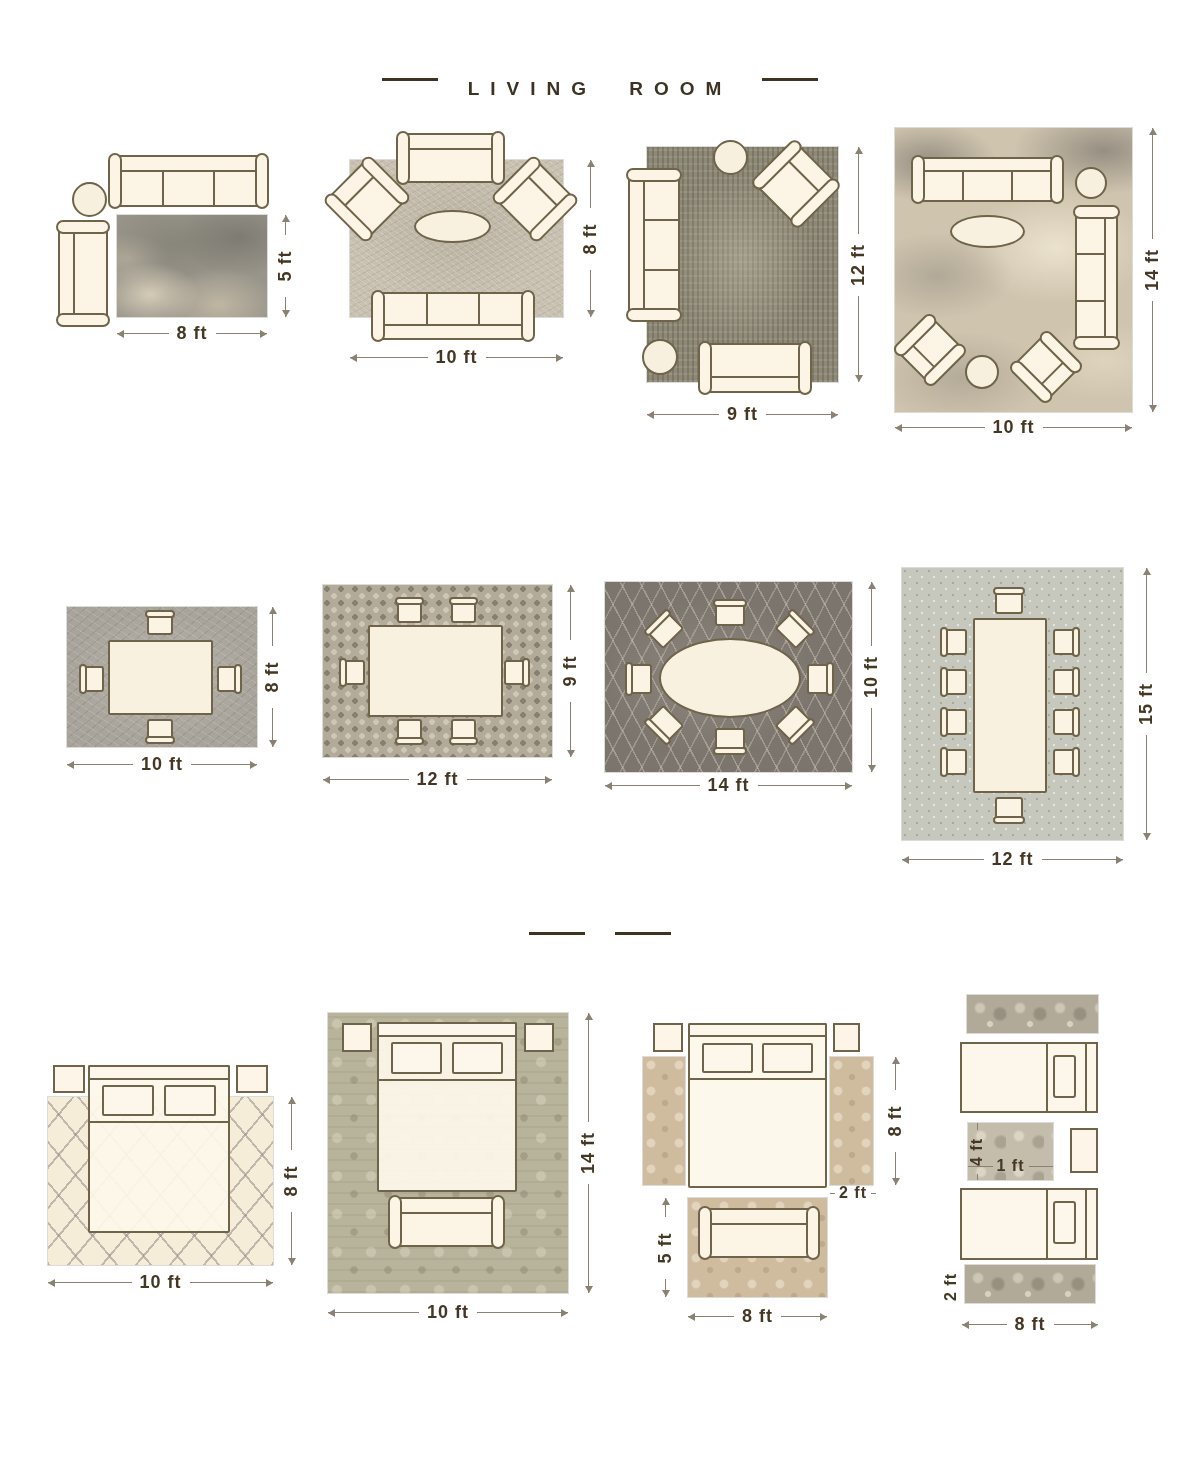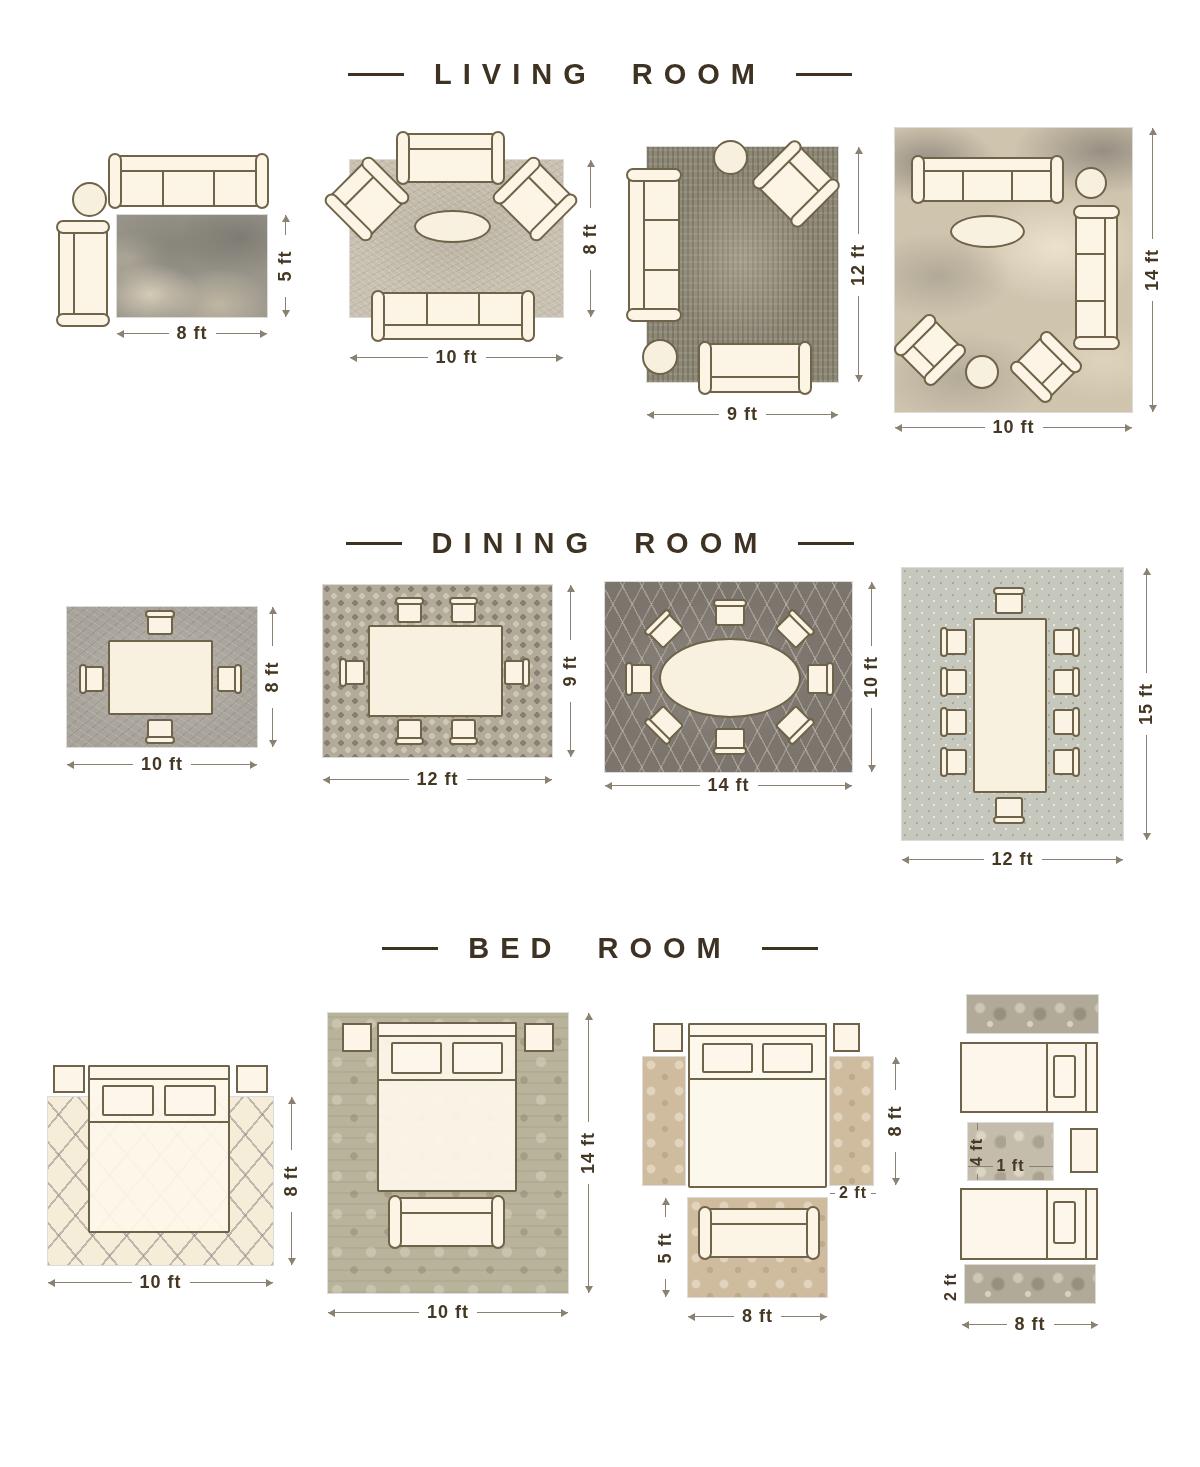--- a/index.html
+++ b/index.html
@@ -3,21 +3,21 @@
 <meta charset="utf-8">
 <title>Rug Placement Guide</title>
 <style>
   * { box-sizing:border-box; margin:0; padding:0; }
   html,body { background:#ffffff; font-family:"Liberation Sans", sans-serif; }
   .canvas { position:relative; width:1200px; height:1467px; background:#ffffff; margin:0 auto; overflow:hidden; }
   i { font-style:normal; display:block; }
 
   
   .room-title { position:absolute; left:0; width:100%; display:flex; align-items:center; justify-content:center; gap:30px; z-index:4; }
-  .ttl { font-size:29px; font-weight:700; letter-spacing:11px; word-spacing:16px; color:#3e3223; white-space:nowrap; }
+  .ttl { font-size:19px; font-weight:700; letter-spacing:11px; word-spacing:16px; color:#3e3223; white-space:nowrap;margin-top:20px; }
   .dash { width:56px; height:3px; background:#3e3223; }
 
   .layout { position:absolute; }
   .rug { position:absolute; z-index:1; box-shadow:0 0 0 1px rgba(120,112,98,.25); }
 
   
   .tex-lr1{background-color:#99958b;background-image:radial-gradient(ellipse 70px 45px at 22% 78%,rgba(216,206,184,.95),rgba(216,206,184,0) 70%),radial-gradient(ellipse 80px 50px at 68% 88%,rgba(198,188,166,.85),rgba(198,188,166,0) 72%),radial-gradient(ellipse 85px 55px at 82% 22%,rgba(108,106,98,.6),rgba(108,106,98,0) 72%),radial-gradient(ellipse 95px 60px at 38% 28%,rgba(122,120,110,.55),rgba(122,120,110,0) 75%),radial-gradient(ellipse 55px 35px at 8% 42%,rgba(192,184,164,.7),rgba(192,184,164,0) 70%);}
   .tex-lr2{background-color:#c8c1b1;background-image:repeating-linear-gradient(38deg,rgba(255,255,255,.17) 0 1px,rgba(255,255,255,0) 1px 5px),repeating-linear-gradient(-28deg,rgba(118,112,98,.15) 0 1px,rgba(118,112,98,0) 1px 6px),radial-gradient(ellipse 130px 90px at 50% 45%,rgba(173,165,147,.5),rgba(173,165,147,0) 78%);}
   .tex-lr3{background-color:#8e8977;background-image:radial-gradient(ellipse 100px 120px at 50% 48%,rgba(206,199,179,.38),rgba(206,199,179,0) 72%),repeating-linear-gradient(90deg,rgba(56,52,42,.22) 0 2px,rgba(56,52,42,0) 2px 5px),repeating-linear-gradient(0deg,rgba(232,224,202,.12) 0 2px,rgba(232,224,202,0) 2px 7px);}
   .tex-lr4{background-color:#cfc4ae;background-image:radial-gradient(ellipse 95px 55px at 14% 12%,rgba(118,113,106,.65),rgba(118,113,106,0) 72%),radial-gradient(ellipse 125px 60px at 88% 8%,rgba(104,99,94,.55),rgba(104,99,94,0) 72%),radial-gradient(ellipse 105px 60px at 18% 52%,rgba(148,141,130,.5),rgba(148,141,130,0) 72%),radial-gradient(ellipse 125px 75px at 68% 42%,rgba(240,231,210,.85),rgba(240,231,210,0) 75%),radial-gradient(ellipse 115px 65px at 28% 88%,rgba(158,150,136,.55),rgba(158,150,136,0) 72%),radial-gradient(ellipse 105px 55px at 88% 82%,rgba(227,216,192,.75),rgba(227,216,192,0) 72%);}
@@ -248,25 +248,20 @@
     </div>
     <div class="dimv" style="left:261px;top:18px;height:284px">
       <i class="ln t"></i>
       <span class="lbl">
           <b class="dlbl">14 ft</b>
         </span>
       <i class="ln b"></i>
     </div>
   </div>
 
-  <div class="room-title" style="top:527px">
-    <i class="dash"></i>
-    <span class="ttl">DINING ROOM</span>
-    <i class="dash"></i>
-  </div>
 
   <div class="layout" style="left:48px;top:592px;width:252px;height:192px">
     <div class="rug tex-dr1" style="left:19px;top:15px;width:190px;height:140px"></div>
     <div class="tbl" style="left:60px;top:48px;width:105px;height:75px"></div>
     <div class="chair n" style="left:99px;top:23px;width:26px;height:20px">
         <i class="cback"></i>
       </div>
     <div class="chair s" style="left:99px;top:127px;width:26px;height:20px">
         <i class="cback"></i>
       </div>
@@ -408,21 +403,20 @@
       <i class="ln t"></i>
       <span class="lbl">
           <b class="dlbl">15 ft</b>
         </span>
       <i class="ln b"></i>
     </div>
   </div>
 
   <div class="room-title" style="top:932px">
     <i class="dash"></i>
-    <span class="ttl">BED ROOM</span>
     <i class="dash"></i>
   </div>
 
   <div class="layout" style="left:40px;top:1055px;width:268px;height:240px">
     <div class="rug tex-br1" style="left:8px;top:42px;width:225px;height:168px"></div>
     <div class="nstand" style="left:13px;top:10px;width:32px;height:28px"></div>
     <div class="nstand" style="left:196px;top:10px;width:32px;height:28px"></div>
     <div class="bed" style="left:48px;top:10px;width:142px;height:168px">
       <i class="hb"></i>
       <div class="pillows">

